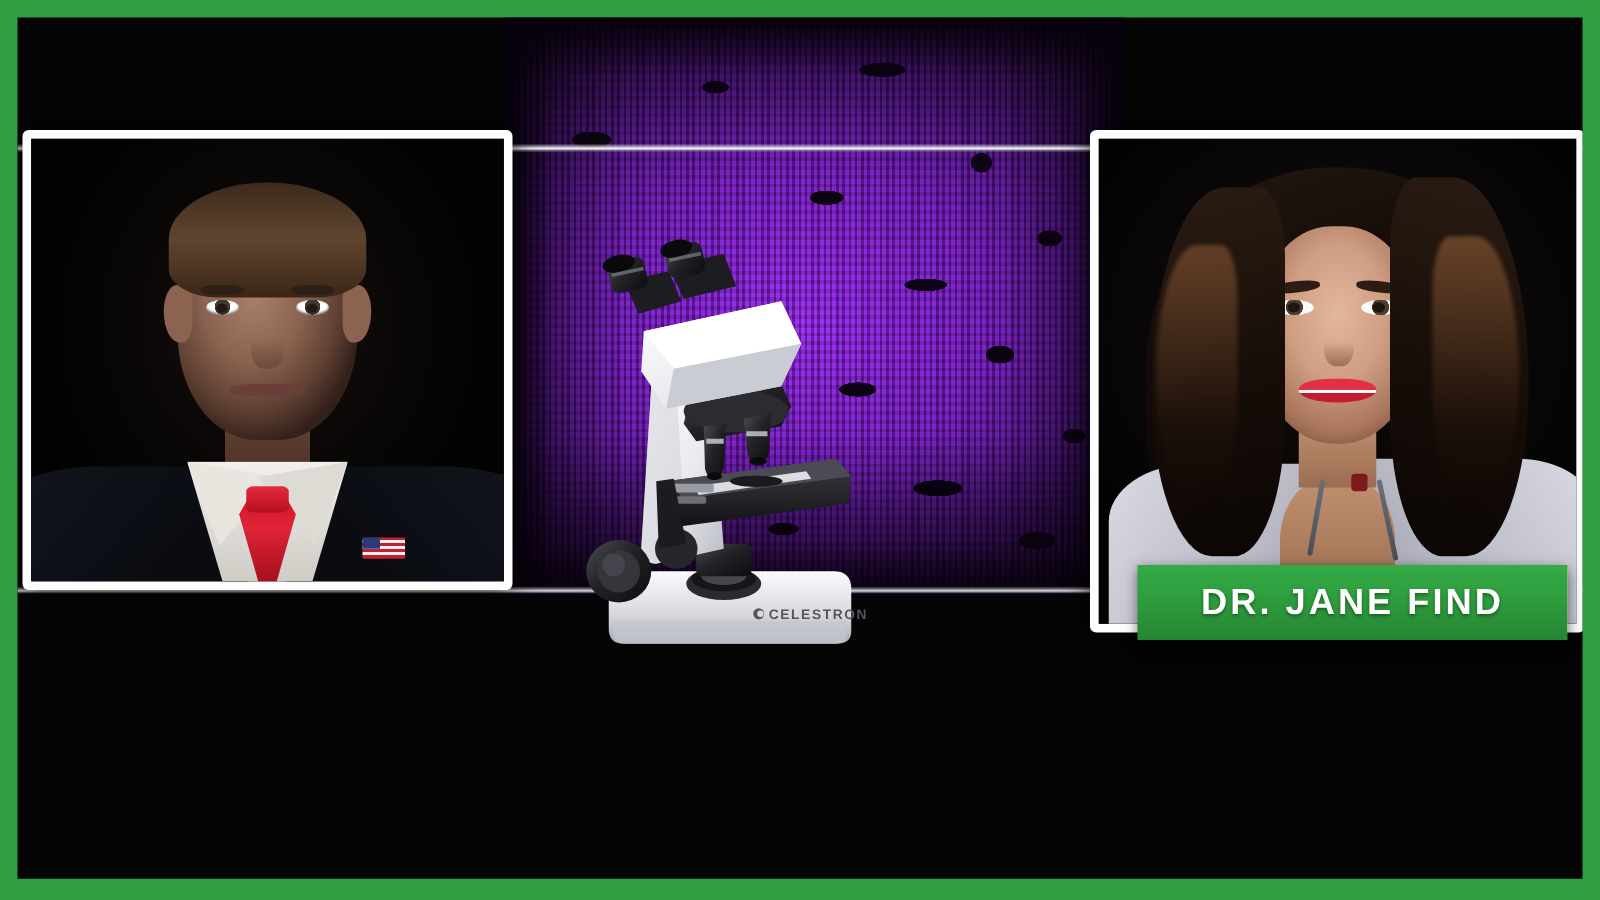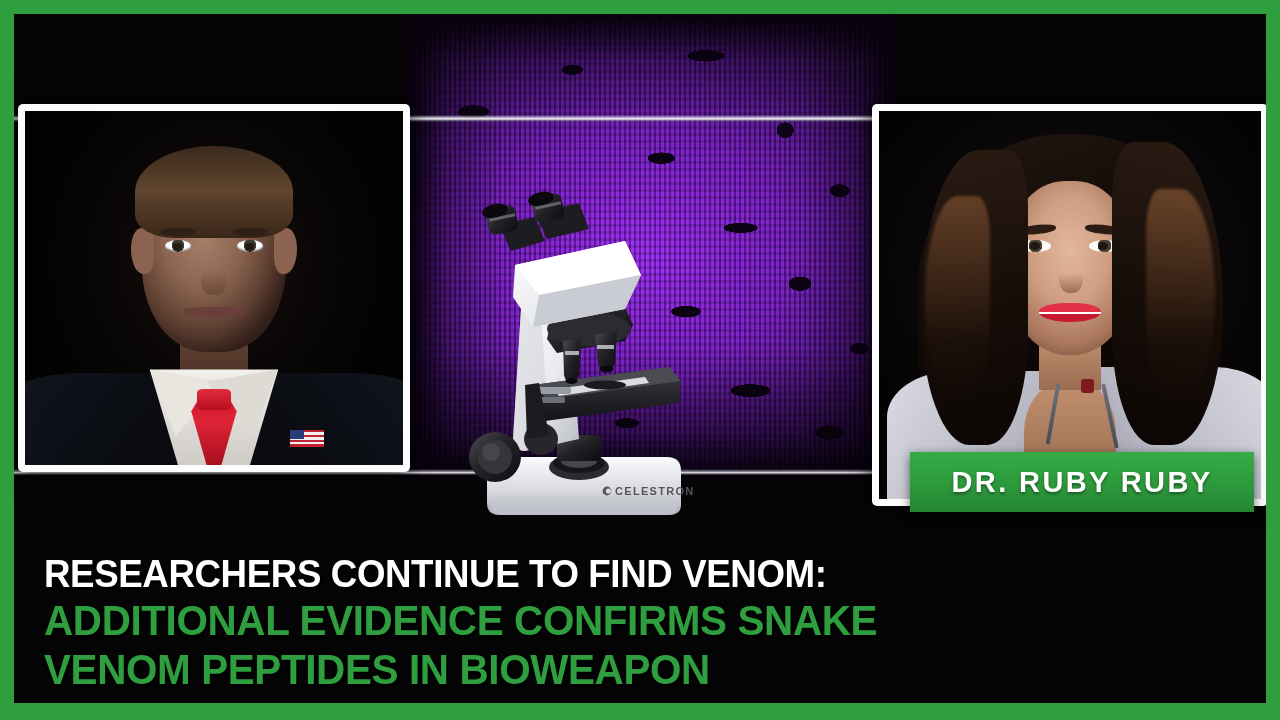--- a/index.html
+++ b/index.html
@@ -414,23 +414,18 @@
           <div class="w-hair-front-l"></div>
           <div class="w-hair-front-r"></div>
           <div class="w-hair-hl-l"></div>
           <div class="w-hair-hl-r"></div>
         </div>
       </div>
     </div>
 
 
     <div id="name-banner">
-      <span>DR. RUBY RUBY</span>
+      <span>DR. JANE FIND</span>
     </div>
 
-    <div id="headline">
-      <div class="line" id="hl-1">RESEARCHERS CONTINUE TO FIND VENOM:</div>
-      <div class="line" id="hl-2">ADDITIONAL EVIDENCE CONFIRMS SNAKE</div>
-      <div class="line" id="hl-3">VENOM PEPTIDES IN BIOWEAPON</div>
-    </div>
 
   </div>
 </div>
 
 </body></html>

